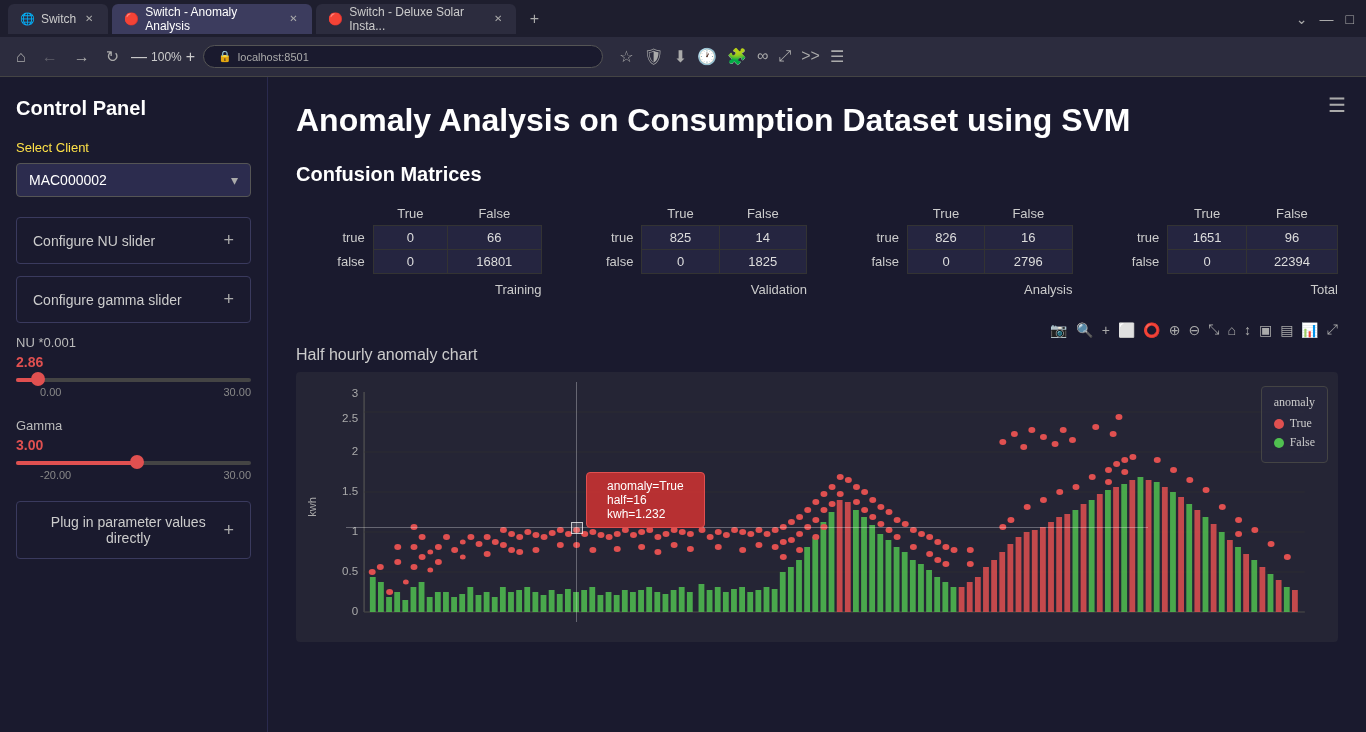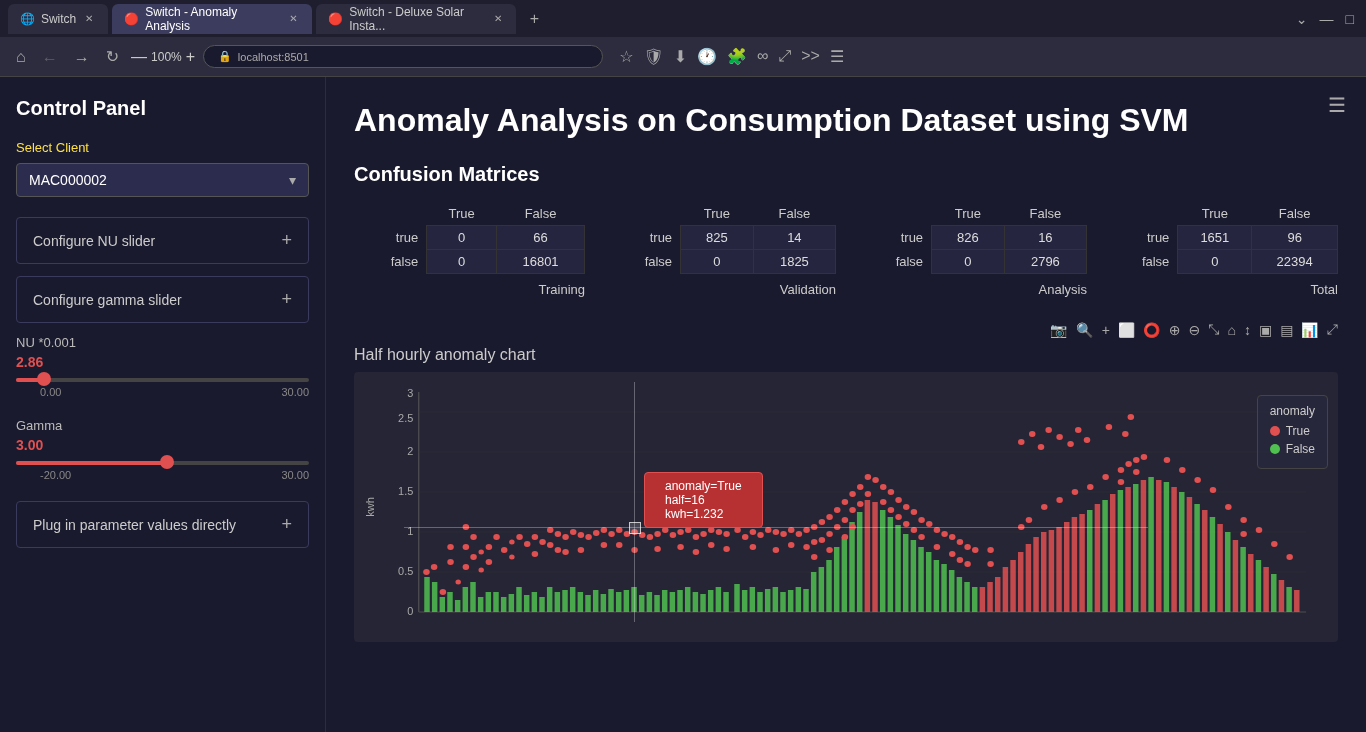--- a/index.html
+++ b/index.html
@@ -22,28 +22,28 @@
     .url-field { flex: 1; max-width: 400px; background: #1a1a2e; border: 1px solid #555; border-radius: 20px; padding: 4px 14px; font-size: 13px; color: #ccc; display: flex; align-items: center; gap: 6px; }
     .url-field span { color: #aaa; font-size: 11px; }
     .toolbar-icons { margin-left: 8px; display: flex; gap: 10px; color: #aaa; font-size: 16px; }
     .toolbar-icons span { cursor: pointer; }
     .zoom-info { display: flex; align-items: center; gap: 4px; color: #ccc; font-size: 12px; }
 
     
     .app-layout { display: flex; height: calc(732px - 77px); }
 
     
-    .sidebar { width: 326px; background: #1a1a2e; padding: 20px 16px; border-right: 1px solid #2a2a4e; overflow-y: auto; flex-shrink: 0; }
+    .sidebar { width: 268px; background: #1a1a2e; padding: 20px 16px; border-right: 1px solid #2a2a4e; overflow-y: auto; flex-shrink: 0; }
     .sidebar-title { font-size: 20px; font-weight: bold; margin-bottom: 20px; color: #fff; }
     .sidebar-label { font-size: 13px; color: #fde047; margin-bottom: 8px; }
     .client-select { width: 100%; background: #2c2c4e; border: 1px solid #555; border-radius: 4px; padding: 8px 12px; color: #fff; font-size: 14px; display: flex; align-items: center; justify-content: space-between; cursor: pointer; margin-bottom: 20px; }
     .client-select span.arrow { color: #aaa; }
 
     .accordion-item { border: 1px solid #3a3a5e; border-radius: 4px; margin-bottom: 12px; }
-    .accordion-header { display: flex; align-items: center; justify-content: space-between; padding: 12px 16px; cursor: pointer; font-size: 14px; color: #ccc; }
+    .accordion-header { display: flex; align-items: center; justify-content: space-between; padding: 12px 16px; cursor: pointer; font-size: 14px; color: #ccc; text-align: center; }
     .accordion-header .plus { font-size: 18px; color: #aaa; }
 
     .slider-section { margin-bottom: 20px; }
     .slider-label { font-size: 13px; color: #bbb; margin-bottom: 4px; }
     .slider-value { font-size: 14px; color: #e05050; margin-bottom: 8px; font-weight: bold; }
     .slider-value.gamma-val { color: #e05050; }
     .slider-track { width: 100%; height: 4px; background: #444; border-radius: 2px; position: relative; margin-bottom: 4px; }
     .slider-fill-nu { position: absolute; left: 0; width: 9.5%; height: 100%; background: #e05050; border-radius: 2px; }
     .slider-fill-gamma { position: absolute; left: 0; width: 51.5%; height: 100%; background: #e05050; border-radius: 2px; }
     .slider-thumb { position: absolute; top: -6px; width: 14px; height: 14px; background: #e05050; border-radius: 50%; cursor: pointer; }
@@ -73,21 +73,21 @@
     .chart-toolbar { display: flex; justify-content: flex-end; align-items: center; gap: 8px; margin-bottom: 8px; color: #aaa; font-size: 14px; }
     .chart-toolbar span { cursor: pointer; }
 
     
     .chart-section { position: relative; }
     .chart-title { font-size: 16px; color: #ccc; margin-bottom: 8px; }
 
     .chart-area { background: #252535; border-radius: 4px; padding: 10px; position: relative; height: 270px; overflow: hidden; }
 
     
-    .legend { position: absolute; right: 10px; top: 23px; background: rgba(40,40,60,0.9); border: 1px solid #444; border-radius: 4px; padding: 8px 12px; font-size: 12px; }
+    .legend { position: absolute; right: 10px; top: 14px; background: rgba(40,40,60,0.9); border: 1px solid #444; border-radius: 4px; padding: 8px 12px; font-size: 12px; font-family: Liberation Serif, serif; }
     .legend-title { color: #ccc; margin-bottom: 6px; }
     .legend-item { display: flex; align-items: center; gap: 6px; margin-bottom: 4px; color: #ccc; }
     .legend-dot { width: 10px; height: 10px; border-radius: 50%; }
     .legend-dot.true { background: #e05050; }
     .legend-dot.false { background: #50c050; }
 
     
     .chart-tooltip { position: absolute; background: rgba(200,50,50,0.9); border: 1px solid #e05050; border-radius: 4px; padding: 6px 20px; font-size: 12px; color: #fff; z-index: 10; }
   </style>
 </head>

